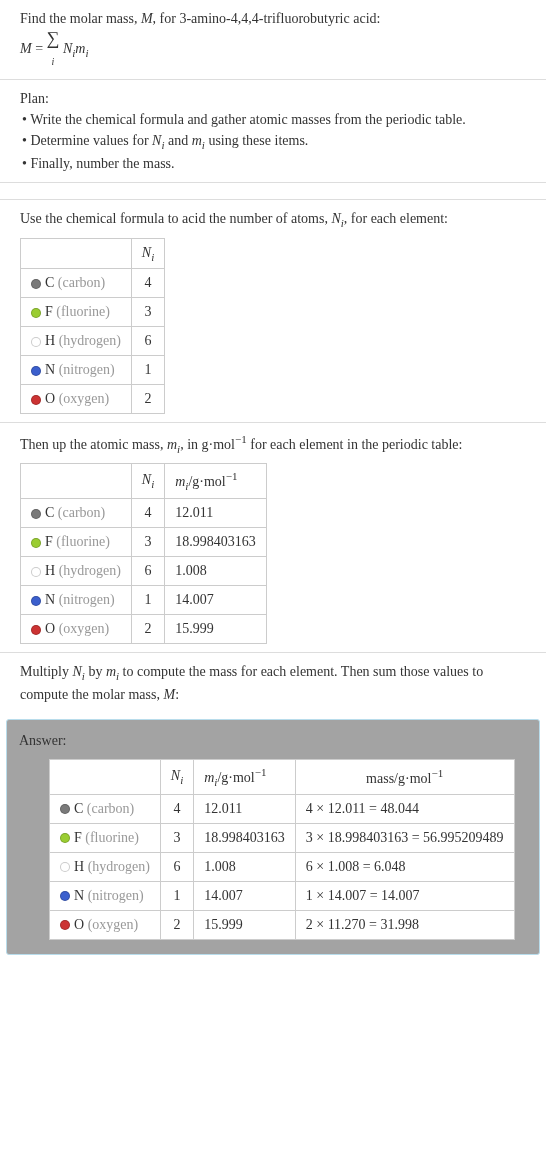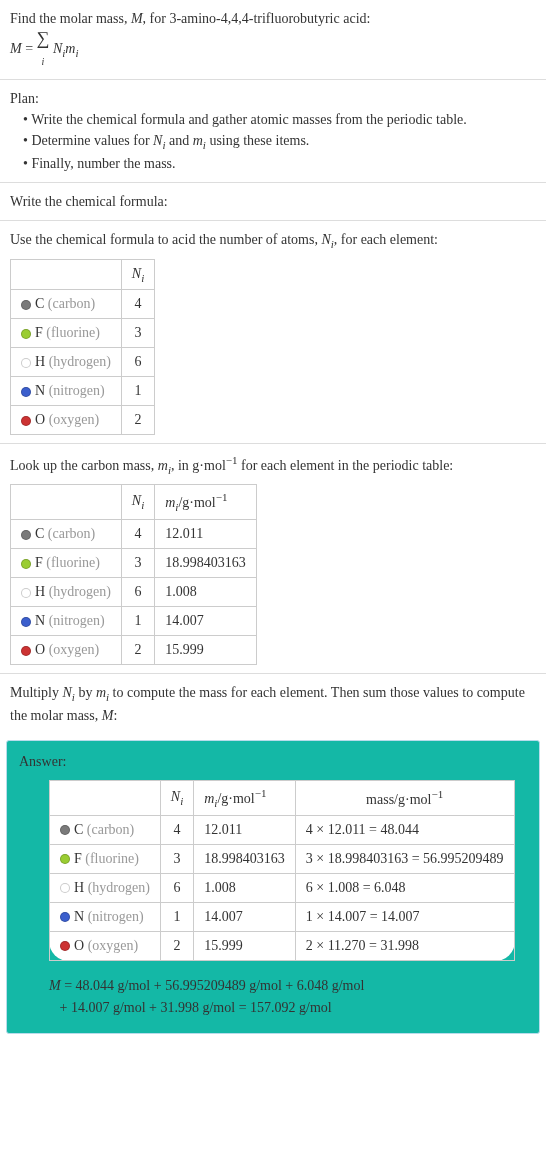--- a/index.html
+++ b/index.html
@@ -5,21 +5,21 @@
     * { margin: 0; padding: 0; box-sizing: border-box; }
     body {
       font-family: Georgia, 'Times New Roman', serif;
       font-size: 14px;
       color: #333;
       background: #fff;
       width: 546px;
       padding: 0;
     }
     .section {
-      padding: 8px 10px;
+      padding: 8px 20px;
       border-bottom: 1px solid #ddd;
     }
     .section:last-child { border-bottom: none; }
     .text-line { line-height: 1.5; }
     .formula {
       font-family: 'Times New Roman', serif;
       font-style: italic;
     }
     .sum-symbol {
       display: inline-block;
@@ -29,21 +29,20 @@
     }
     .sum-main { font-size: 18px; line-height: 1; }
     .sum-sub { font-size: 10px; line-height: 1; font-style: italic; }
     sub { font-size: 11px; font-style: italic; }
     sup { font-size: 11px; }
     .chem-formula sub { font-style: normal; font-size: 12px; }
     table {
       border-collapse: collapse;
       margin-top: 6px;
       background: #fff;
-      border-radius: 20px;
     }
     th, td {
       border: 1px solid #ccc;
       padding: 6px 10px;
       text-align: left;
       font-weight: normal;
       vertical-align: middle;
     }
     th { background: #fff; }
     td.center, th.center { text-align: center; }
@@ -55,37 +54,37 @@
       width: 10px;
       height: 10px;
       border-radius: 50%;
       margin-right: 4px;
       vertical-align: middle;
       border: 1px solid rgba(0,0,0,0.2);
     }
     .el-sym { font-weight: normal; color: #333; }
     .el-name { color: #999; }
     .answer-box {
-      background: #14b8a6;
+      background: #a3a3a3;
       border: 1px solid #b8dceb;
       border-radius: 3px;
       padding: 10px 12px 14px;
       margin: 6px;
     }
     .answer-box table {
       margin-left: 30px;
       background: #fff;
     }
     .answer-label { margin-bottom: 8px; }
     .final-eq {
       margin-left: 30px;
       margin-top: 14px;
       line-height: 1.6;
     }
-    .plan-bullet { margin-left: 13px; }
+    .plan-bullet { margin-left: 2px; }
   </style>
 </head>
 <body>
 
 <div class="section">
   <div class="text-line">
     <span>Find the molar mass, </span><span class="formula">M</span><span>, for 3-amino-4,4,4-trifluorobutyric acid:</span>
   </div>
   <div class="text-line formula">
     <span>M</span><span style="font-style:normal"> = </span><span class="sum-symbol"><span class="sum-main">∑</span><br><span class="sum-sub">i</span></span>
@@ -96,21 +95,20 @@
 <div class="section">
   <div class="text-line">Plan:</div>
   <div class="text-line plan-bullet">• Write the chemical formula and gather atomic masses from the periodic table.</div>
   <div class="text-line plan-bullet">
     <span>• Determine values for </span><span class="formula">N<sub>i</sub></span><span> and </span><span class="formula">m<sub>i</sub></span><span> using these items.</span>
   </div>
   <div class="text-line plan-bullet">• Finally, number the mass.</div>
 </div>
 
 <div class="section">
-  <div class="text-line">Write the chemical formula:</div>
 </div>
 
 <div class="section">
   <div class="text-line">
     <span>Use the chemical formula to acid the number of atoms, </span><span class="formula">N<sub>i</sub></span><span>, for each element:</span>
   </div>
   <table>
     <tbody>
         <tr>
       <th></th>
@@ -135,21 +133,21 @@
     <tr>
           <td class="element-cell"><span class="swatch" style="background:#cc3333"></span><span class="el-sym">O</span> <span class="el-name">(oxygen)</span></td>
           <td class="center">2</td>
         </tr>
   </tbody>
     </table>
 </div>
 
 <div class="section">
   <div class="text-line">
-    <span>Look up the carbon mass, </span><span class="formula">m<sub>i</sub></span><span>, in g·mol</span><sup>−1</sup><span> for each element in the periodic table:</span>
+    <span>Then up the atomic mass, </span><span class="formula">m<sub>i</sub></span><span>, in g·mol</span><sup>−1</sup><span> for each element in the periodic table:</span>
   </div>
   <table>
     <tbody>
         <tr>
       <th></th>
       <th class="center formula"><span>N</span><sub>i</sub></th>
       <th><span class="formula"><span>m</span><sub>i</sub></span><span>/g·mol</span><sup>−1</sup></th>
     </tr>
     <tr>
           <td class="element-cell"><span class="swatch" style="background:#7a7a7a"></span><span class="el-sym">C</span> <span class="el-name">(carbon)</span></td>
@@ -221,17 +219,13 @@
           <td>1 × 14.007 = 14.007</td>
         </tr>
     <tr>
           <td class="element-cell"><span class="swatch" style="background:#cc3333"></span><span class="el-sym">O</span> <span class="el-name">(oxygen)</span></td>
           <td class="center">2</td>
           <td>15.999</td>
           <td>2 × 11.270 = 31.998</td>
         </tr>
   </tbody>
     </table>
-  <div class="final-eq">
-    <span class="formula">M</span><span> = 48.044 g/mol + 56.995209489 g/mol + 6.048 g/mol</span><br>
-    &nbsp;&nbsp;&nbsp;<span>+ 14.007 g/mol + 31.998 g/mol = 157.092 g/mol</span>
-  </div>
 </div>
 
 </body></html>

